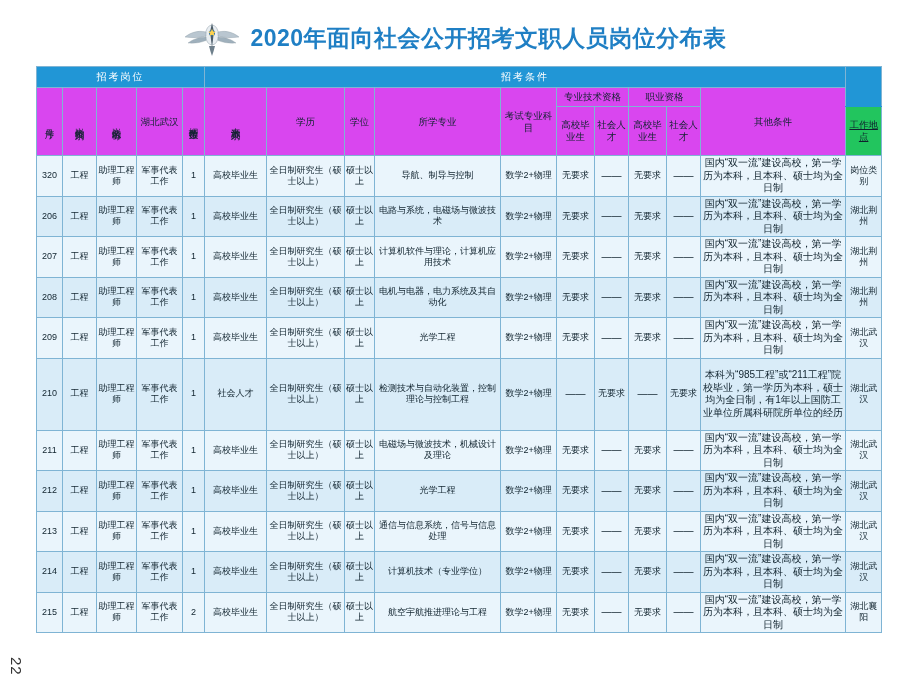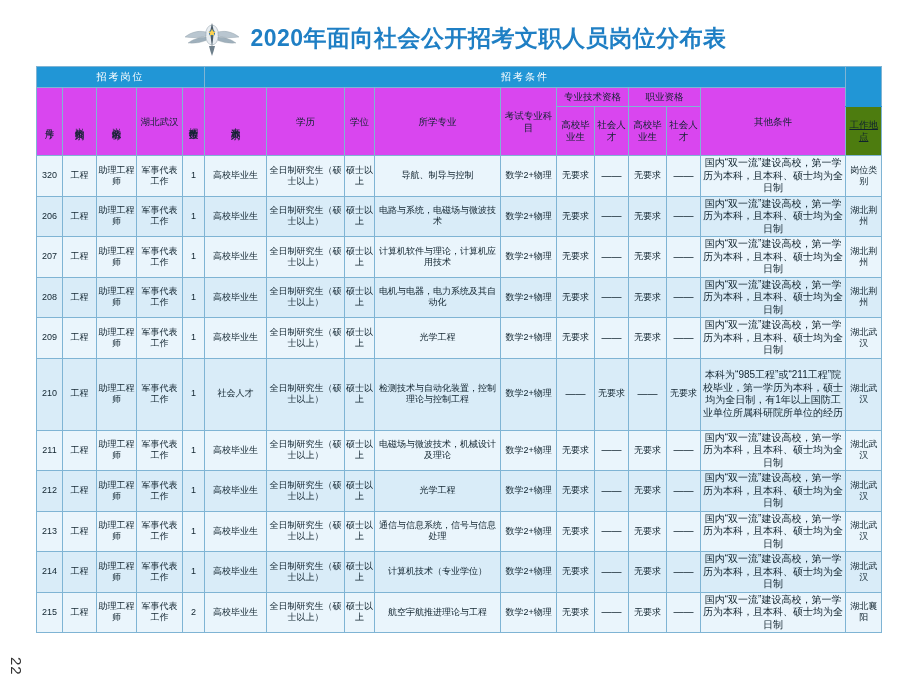--- a/index.html
+++ b/index.html
@@ -187,21 +187,21 @@
           <th rowspan="2">考试专业科目</th>
           <th colspan="2" style="height:16px;">专业技术资格</th>
           <th colspan="2" style="height:16px;">职业资格</th>
           <th rowspan="2">其他条件</th>
         </tr>
         <tr class="hdr-row" style="height:30px;">
           <th>高校毕业生</th>
           <th>社会人才</th>
           <th>高校毕业生</th>
           <th>社会人才</th>
-          <th style="background:#4d7c0f;text-decoration:underline;">工作地点</th>
+          <th style="background:#22c55e;text-decoration:underline;">工作地点</th>
         </tr>
       </thead>
       <tbody>
         <tr class="even">
           <td>320</td>
           <td>工程</td>
           <td>助理工程师</td>
           <td>军事代表工作</td>
           <td>1</td>
           <td>高校毕业生</td>

